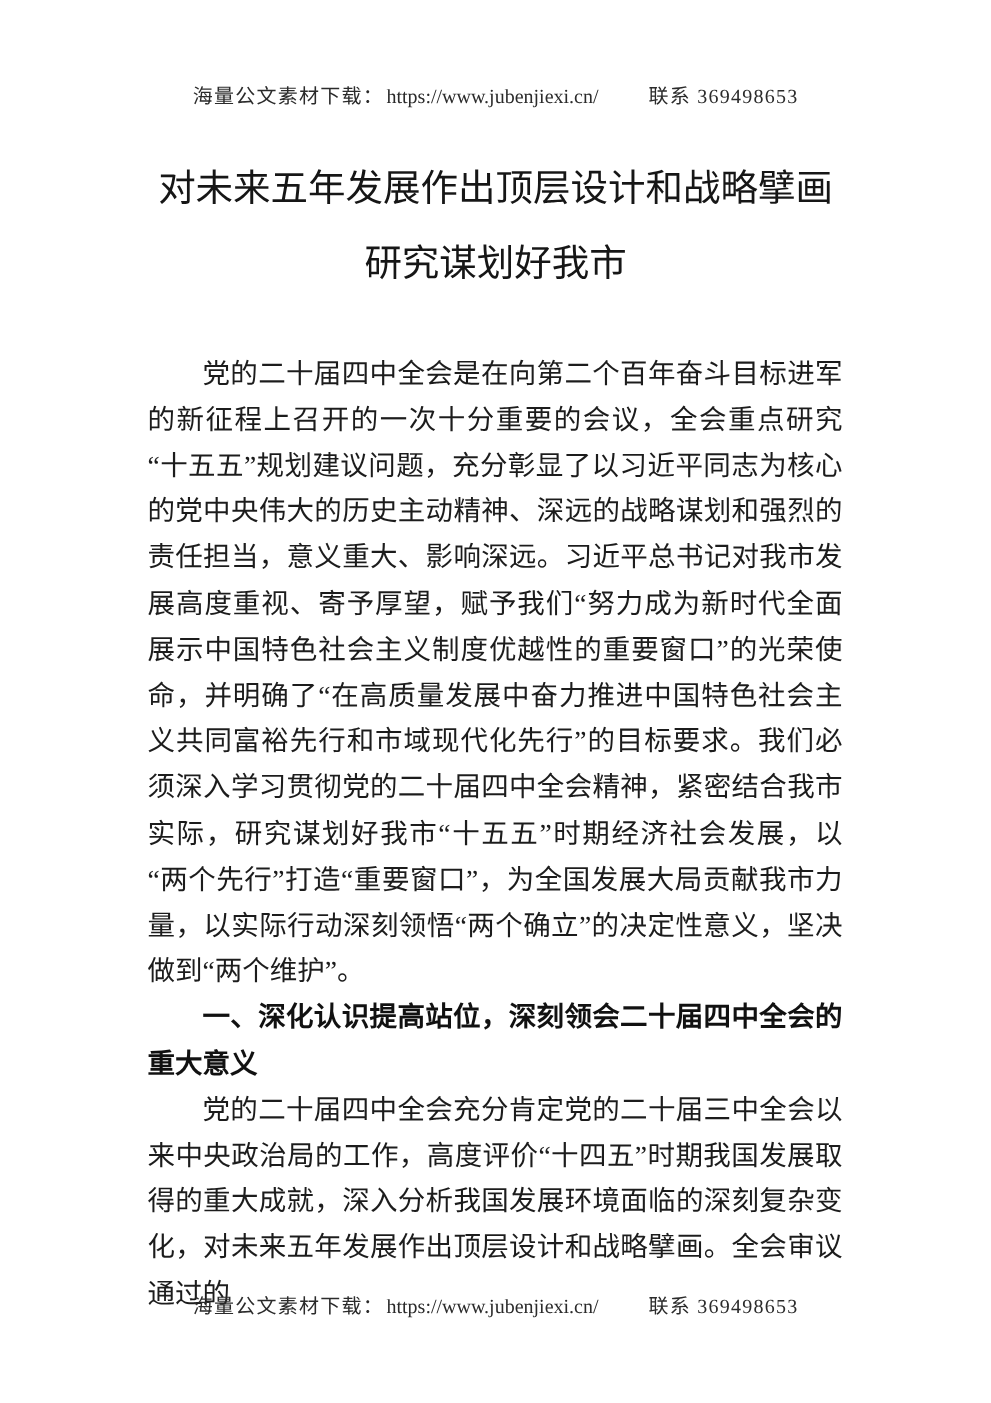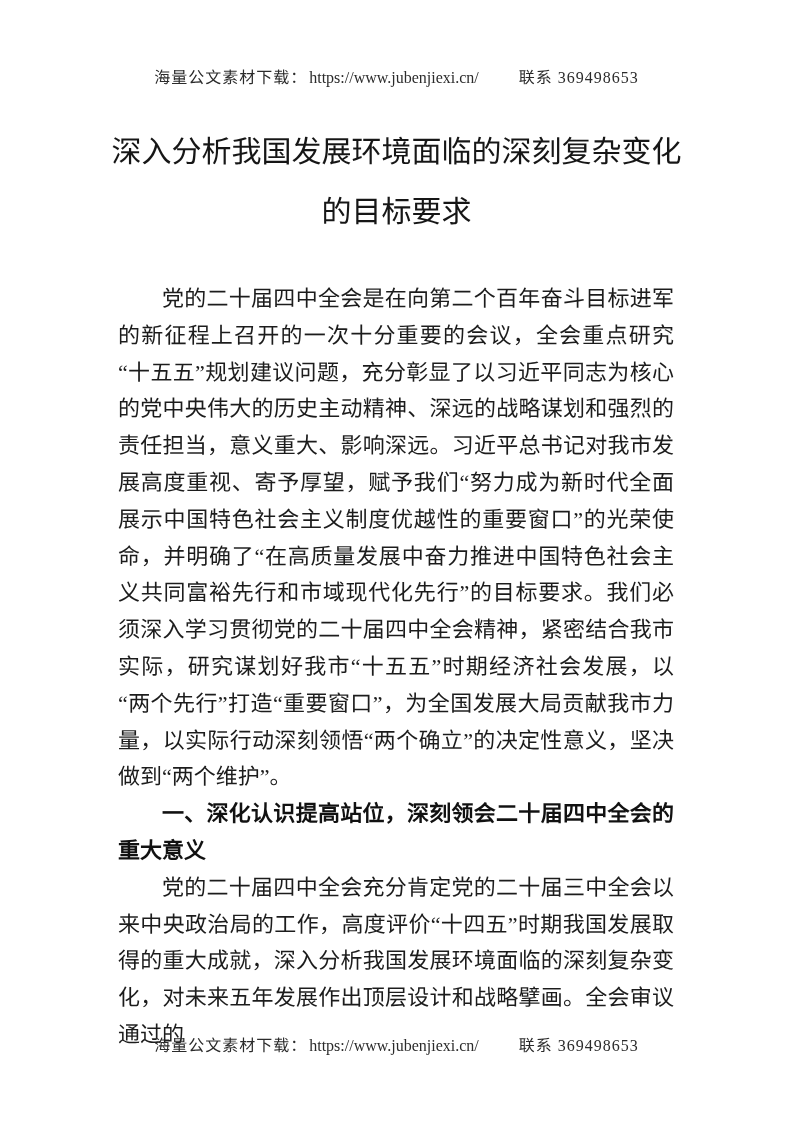--- a/index.html
+++ b/index.html
@@ -81,22 +81,22 @@
 </head>
 <body>
 
 <div class="page">
 
   <div class="hf hf-header">
     <span class="wm-label">海量公文素材下载：</span><a class="wm-url" href="#">https://www.jubenjiexi.cn/</a><span class="wm-contact">联系 369498653</span>
   </div>
 
   <h1 class="doc-title">
-    <span class="tline">深入分析我国发展环境面临的深刻复杂变化</span>
-    <span class="tline">的目标要求</span>
+    <span class="tline">对未来五年发展作出顶层设计和战略擘画</span>
+    <span class="tline">研究谋划好我市</span>
   </h1>
 
   <div class="doc-body">
     <p class="para">党的二十届四中全会是在向第二个百年奋斗目标进军的新征程上召开的一次十分重要的会议，全会重点研究“十五五”规划建议问题，充分彰显了以习近平同志为核心的党中央伟大的历史主动精神、深远的战略谋划和强烈的责任担当，意义重大、影响深远。习近平总书记对我市发展高度重视、寄予厚望，赋予我们“努力成为新时代全面展示中国特色社会主义制度优越性的重要窗口”的光荣使命，并明确了“在高质量发展中奋力推进中国特色社会主义共同富裕先行和市域现代化先行”的目标要求。我们必须深入学习贯彻党的二十届四中全会精神，紧密结合我市实际，研究谋划好我市“十五五”时期经济社会发展，以“两个先行”打造“重要窗口”，为全国发展大局贡献我市力量，以实际行动深刻领悟“两个确立”的决定性意义，坚决做到“两个维护”。</p>
     <p class="section-heading">一、深化认识提高站位，深刻领会二十届四中全会的重大意义</p>
     <p class="para">党的二十届四中全会充分肯定党的二十届三中全会以来中央政治局的工作，高度评价“十四五”时期我国发展取得的重大成就，深入分析我国发展环境面临的深刻复杂变化，对未来五年发展作出顶层设计和战略擘画。全会审议通过的</p>
   </div>
 
   <div class="hf hf-footer">
     <span class="wm-label">海量公文素材下载：</span><a class="wm-url" href="#">https://www.jubenjiexi.cn/</a><span class="wm-contact">联系 369498653</span>

